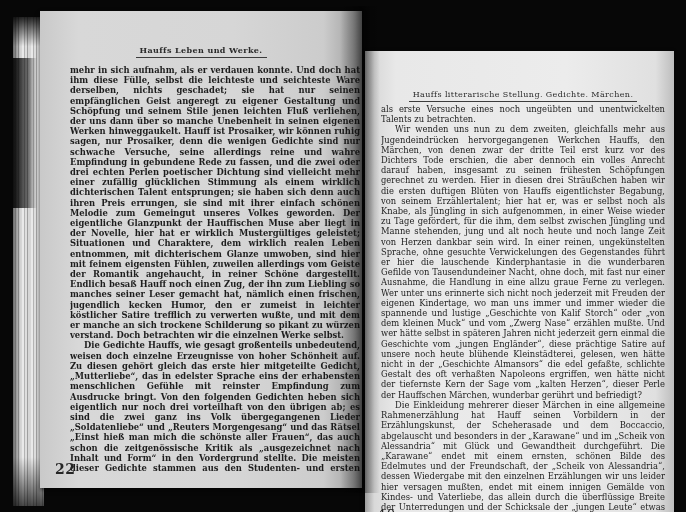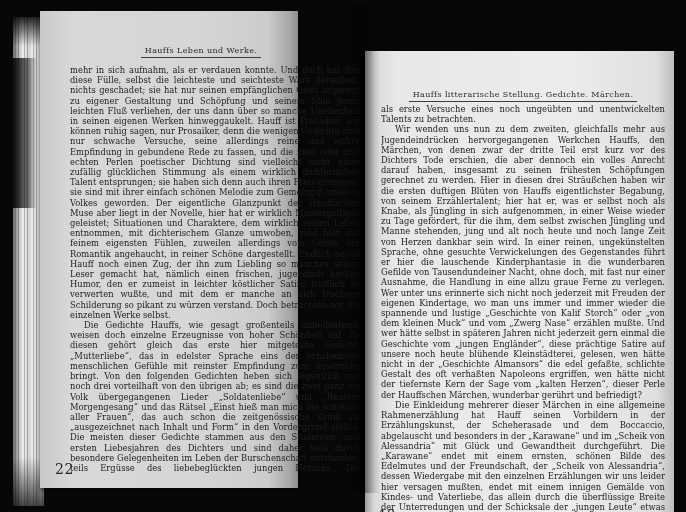--- a/index.html
+++ b/index.html
@@ -19,23 +19,24 @@
       linear-gradient(180deg, rgba(0,0,0,.85) 0%, rgba(0,0,0,0) 6%, rgba(0,0,0,0) 90%, rgba(0,0,0,.7) 100%),
       linear-gradient(90deg, rgba(0,0,0,.55) 0%, rgba(0,0,0,0) 25%),
       repeating-linear-gradient(90deg, #e9e9e9 0 2px, #b3b3b3 2px 3px, #dedede 3px 5px, #9f9f9f 5px 6px, #d6d6d6 6px 9px);
   }
   .edge-shadow-wedge{
     position:absolute;left:13px;top:58px;width:24px;height:150px;
     background:linear-gradient(90deg, rgba(5,5,5,.9), rgba(5,5,5,.55) 60%, rgba(5,5,5,0));
   }
   .page{position:absolute;color:var(--ink);}
   .page-left{
-    left:40px;top:11px;width:258px;height:477px;
+    left:40px;top:11px;width:322px;height:477px;
     background:linear-gradient(90deg,#c9c9c9 0%, #d8d8d8 12%, var(--paper_left) 60%, #cccccc 88%, #a6a6a6 97%, #8b8b8b 100%);
     box-shadow:0 2px 4px rgba(0,0,0,.6);
+    font-weight:bold;
   }
   .page-right{
     left:365px;top:7px;width:309px;height:485px;
     background:linear-gradient(90deg,#9d9d9d 0%, #d9d9d9 3%, var(--paper_right) 10%, #ececec 65%, #e0e0e0 94%, #bdbdbd 100%);
     box-shadow:0 2px 4px rgba(0,0,0,.6);
     margin-top:44px;
   }
   .gutter{
     position:absolute;left:340px;top:6px;width:40px;height:487px;pointer-events:none;
     background:linear-gradient(90deg, rgba(0,0,0,0) 0%, rgba(0,0,0,.30) 38%, rgba(0,0,0,.52) 55%, rgba(0,0,0,.28) 68%, rgba(0,0,0,0) 100%);

